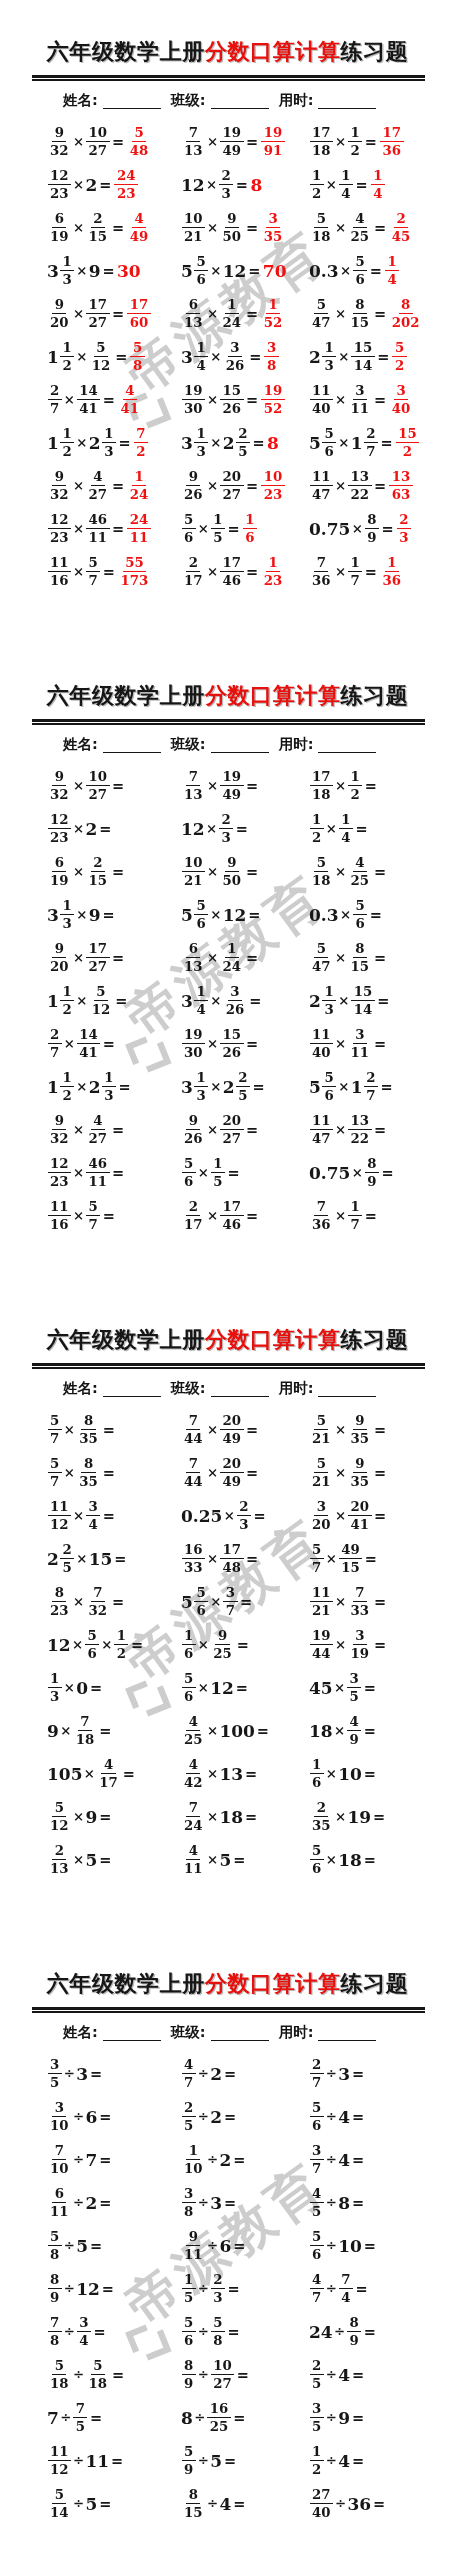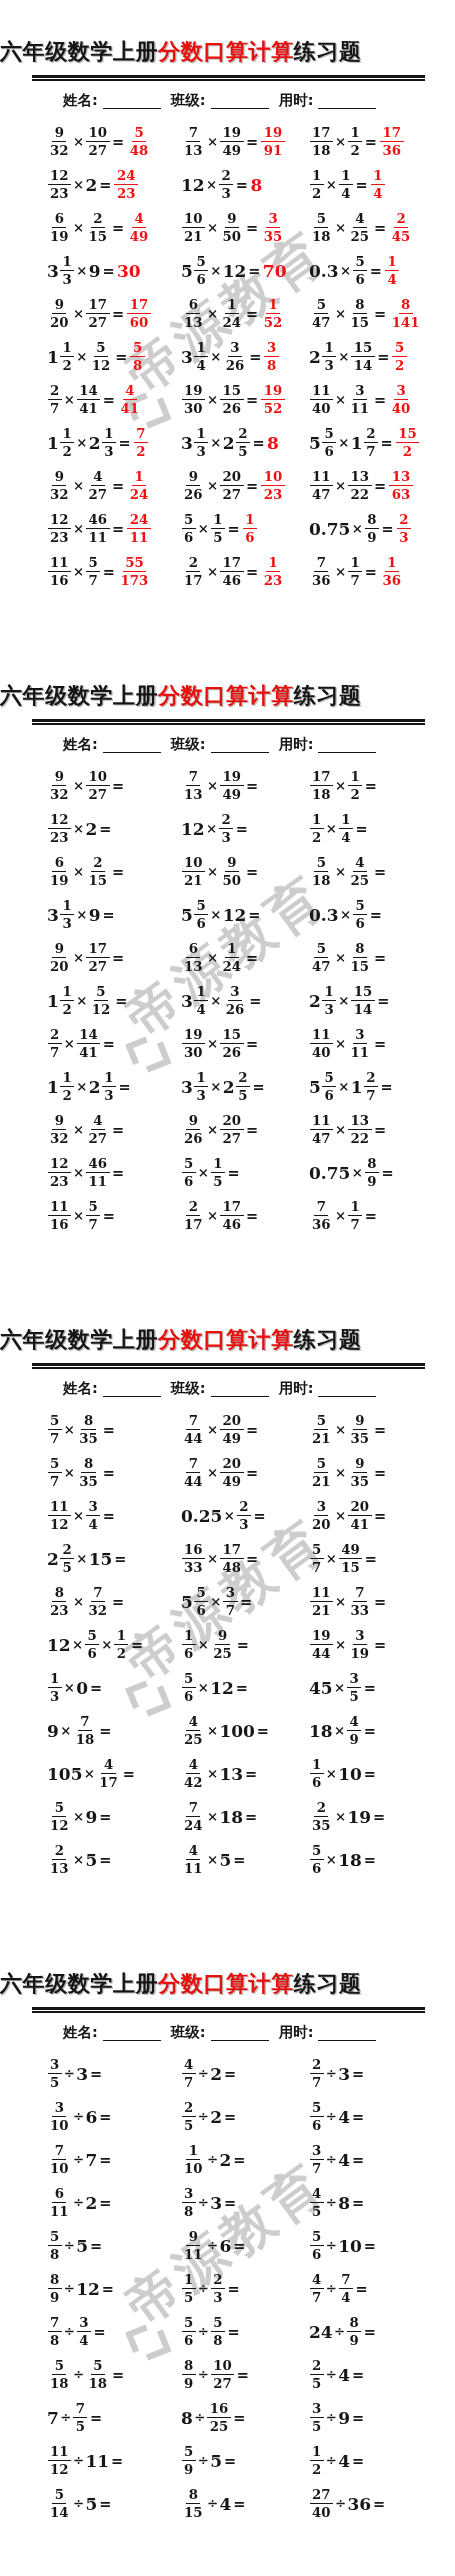--- a/index.html
+++ b/index.html
@@ -1,21 +1,21 @@
 <!DOCTYPE html>
 <html style="font-size:10px"><head>
 <meta charset="utf-8">
 <style>
   html,body{margin:0;padding:0;background:#ffffff;}
   .page{position:relative;width:455px;height:2576px;background:#ffffff;overflow:hidden;
         font-family:"DejaVu Sans",sans-serif;color:#1a1a1a;}
   .panel{position:absolute;left:0;width:455px;height:644px;}
 
   
-  .title{position:absolute;top:37px;left:0;width:100%;
+  .title{position:absolute;top:37px;left:0;width:100%;text-align:center;
          font-family:"DejaVu Sans",sans-serif;font-weight:700;font-size:22px;line-height:1.4;
          letter-spacing:0.6px;color:#161616;text-shadow:1.3px 1.3px 0.6px rgba(125,125,125,.55);
          white-space:nowrap;}
   .title .red{color:#e8100c;}
   .title-rule{position:absolute;top:75px;left:32px;width:393px;}
   .title-rule .bar1{height:2.5px;background:#161616;}
   .title-rule .bar2{height:1.3px;background:#161616;margin-top:1.9px;}
 
   .name-row{position:absolute;top:92px;left:63px;display:flex;align-items:flex-end;
             font-size:14.5px;font-weight:600;color:#141414;}
@@ -324,21 +324,21 @@
           </span>
           <span class="op">×</span>
           <span class="frac">
             <span class="num">8</span>
             <span class="den">15</span>
           </span>
           <span class="eq">=</span>
           <span class="ans">
             <span class="frac">
               <span class="num">8</span>
-              <span class="den">141</span>
+              <span class="den">202</span>
             </span>
           </span>
         </div>
         <div class="cell">
           <span class="mix">
             <span class="whole">1</span>
             <span class="frac">
               <span class="num">1</span>
               <span class="den">2</span>
             </span>

